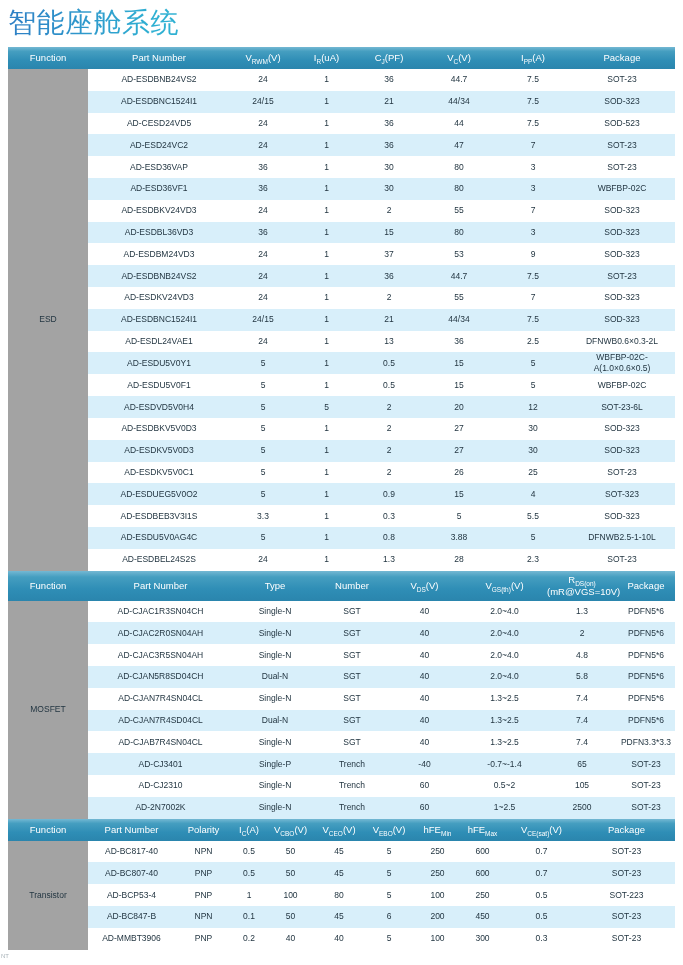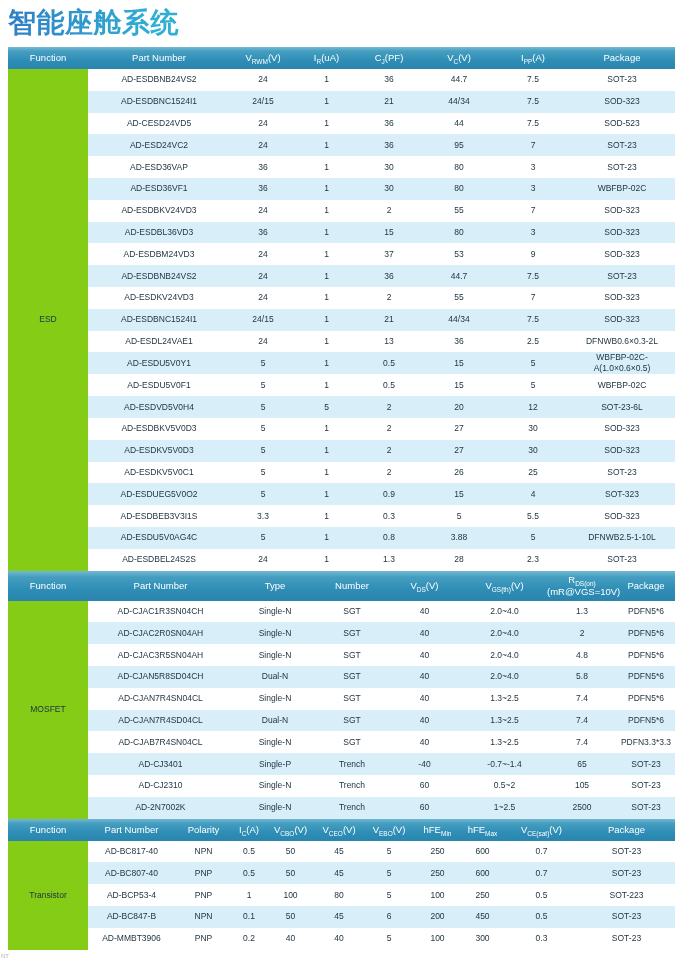--- a/index.html
+++ b/index.html
@@ -1,21 +1,21 @@
 <!DOCTYPE html>
 <html style="--title-blue: #2e7fc5; --title-cyan: #2fb0d2; --header-teal-top: #74b8d3; --header-teal: #2f8eb6; --header-teal-dark: #2a85ad; --row-stripe: #d8effa; --text-dark: #233642; --header-text: #ffffff;"><head>
 <meta charset="utf-8">
 <style>
   html,body { margin:0; padding:0; }
   body {
     width:683px; height:965px; background:#fff; position:relative; overflow:hidden;
     font-family:"Liberation Sans", sans-serif;
   }
   .page-title {
-    margin:6px 0 7px 8px; font-size:28px; line-height:34px; font-weight:bold;
+    margin:6px 0 7px 8px; font-size:28px; line-height:34px; font-weight:normal;
     letter-spacing:0.5px; color:var(--title-blue,#2e7fc5);
   }
   @supports ((-webkit-background-clip: text) or (background-clip: text)) {
     .page-title {
       background:linear-gradient(90deg, var(--title-blue,#2e7fc5) 0%, var(--title-cyan,#2fb0d2) 85%);
       -webkit-background-clip:text; background-clip:text;
       color:transparent; -webkit-text-fill-color:transparent;
       display:inline-block;
     }
   }
@@ -33,21 +33,21 @@
   }
   .t-esd thead th, .t-tr thead th { height:22px; }
   .t-mos thead th { height:30px; }
   .sheet-table sub { font-size:6.5px; line-height:0; }
   .sheet-table td {
     font-size:8.5px; color:var(--text-dark,#233642); text-align:center;
     height:21.8px; padding:0 3px; line-height:1.3; word-wrap:break-word;
     background:#fff;
   }
   .sheet-table tr.alt td { background:var(--row-stripe,#d8effa); }
-  .sheet-table td.fn-cell { background:#84cc16; font-size:8.5px;text-align:center; }
+  .sheet-table td.fn-cell { background:#a3a3a3; font-size:8.5px;text-align:center; }
   .artifact {
     position:absolute; left:1px; bottom:6px; font-size:6px; color:#aab4ba;
     letter-spacing:0;
   }
 </style>
 </head>
 <body>
 
 
 
@@ -104,21 +104,21 @@
         <td>36</td>
         <td>44</td>
         <td>7.5</td>
         <td>SOD-523</td>
       </tr>
       <tr class="alt">
         <td>AD-ESD24VC2</td>
         <td>24</td>
         <td>1</td>
         <td>36</td>
-        <td>95</td>
+        <td>47</td>
         <td>7</td>
         <td>SOT-23</td>
       </tr>
       <tr>
         <td>AD-ESD36VAP</td>
         <td>36</td>
         <td>1</td>
         <td>30</td>
         <td>80</td>
         <td>3</td>

